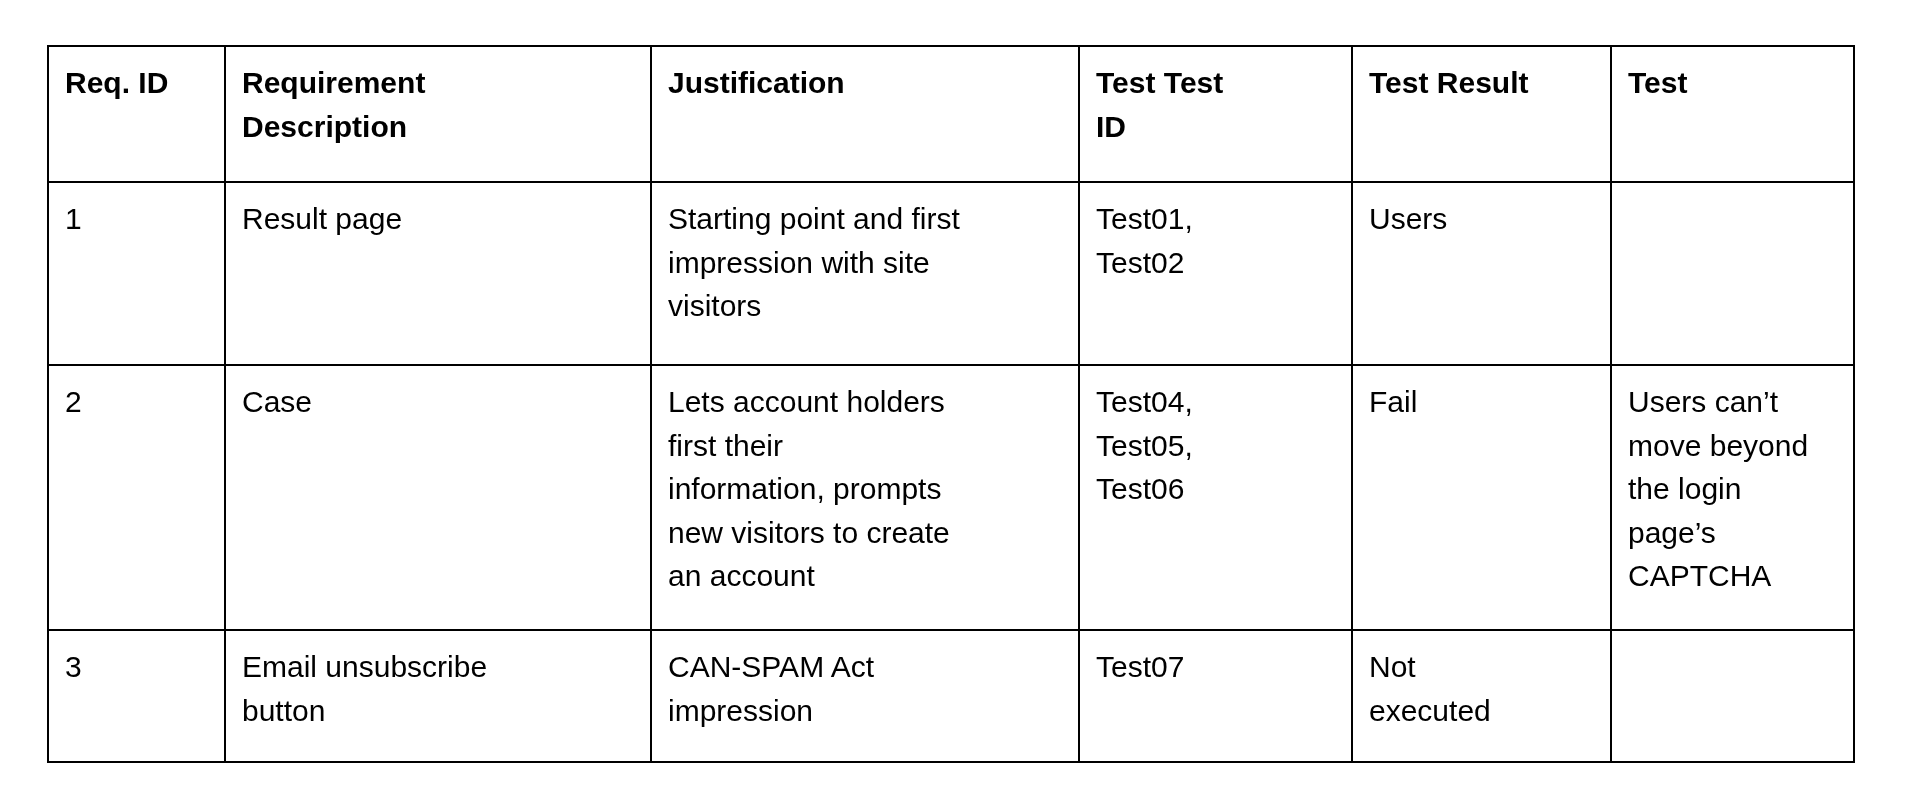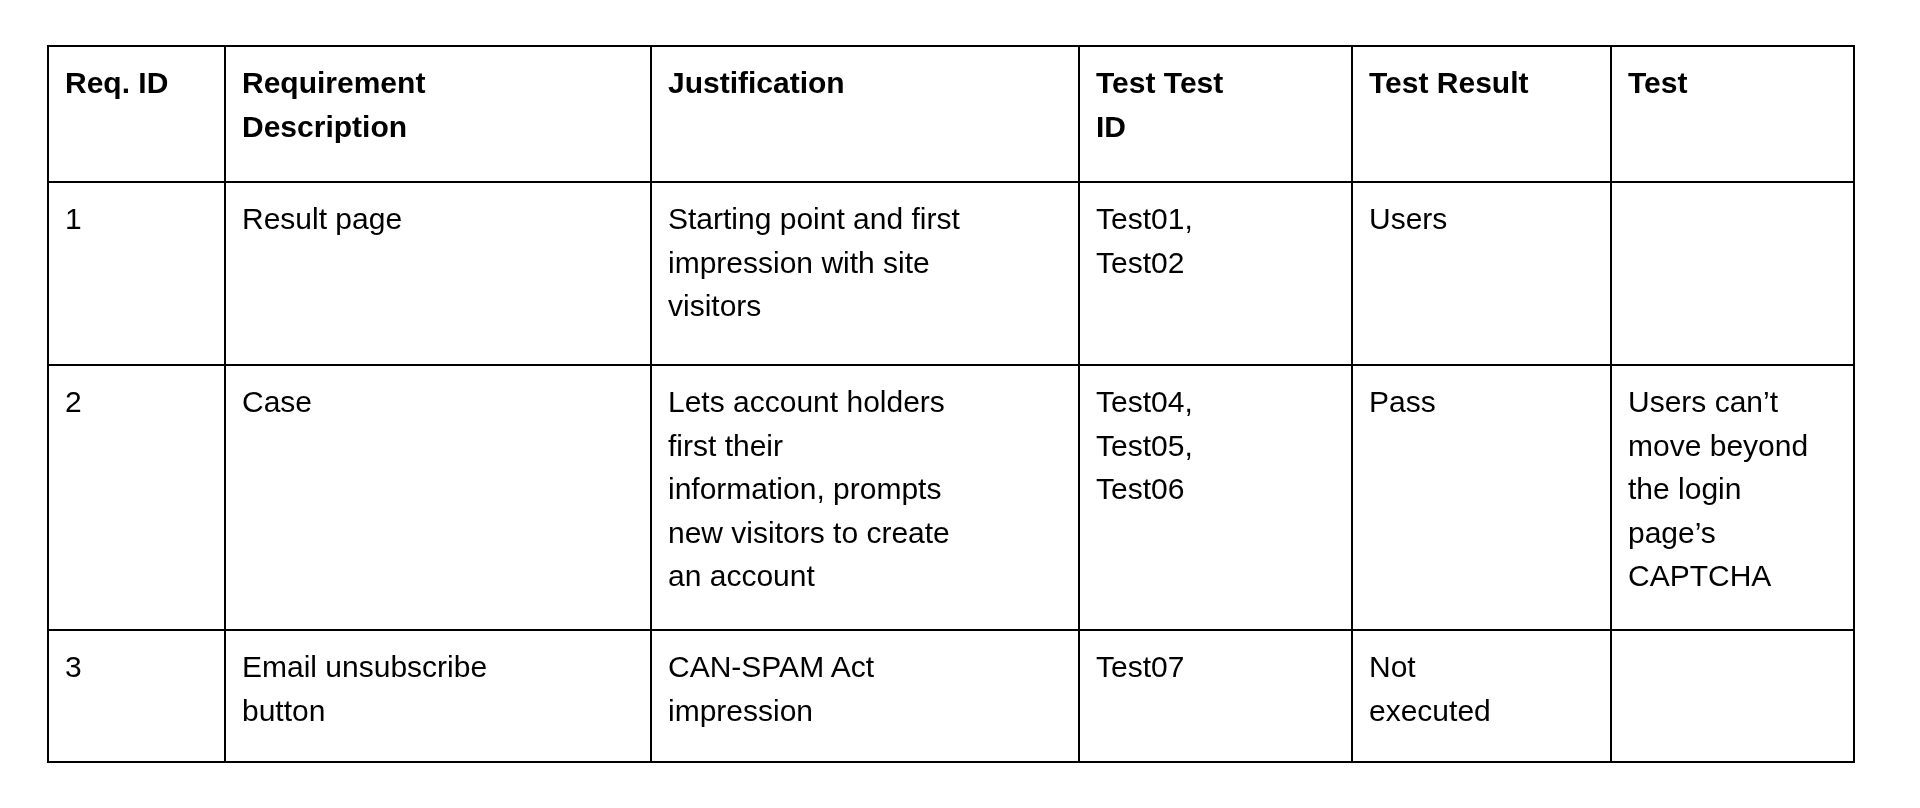--- a/index.html
+++ b/index.html
@@ -85,21 +85,21 @@
         <td>2</td>
         <td>Case</td>
         <td>Lets account holders
 first their
 information, prompts
 new visitors to create
 an account</td>
         <td>Test04,
 Test05,
 Test06</td>
-        <td>Pass</td>
+        <td>Fail</td>
         <td>Users can’t
 move beyond
 the login
 page’s
 CAPTCHA</td>
       </tr>
       <tr class="row2">
         <td>3</td>
         <td>Email unsubscribe
 button</td>

